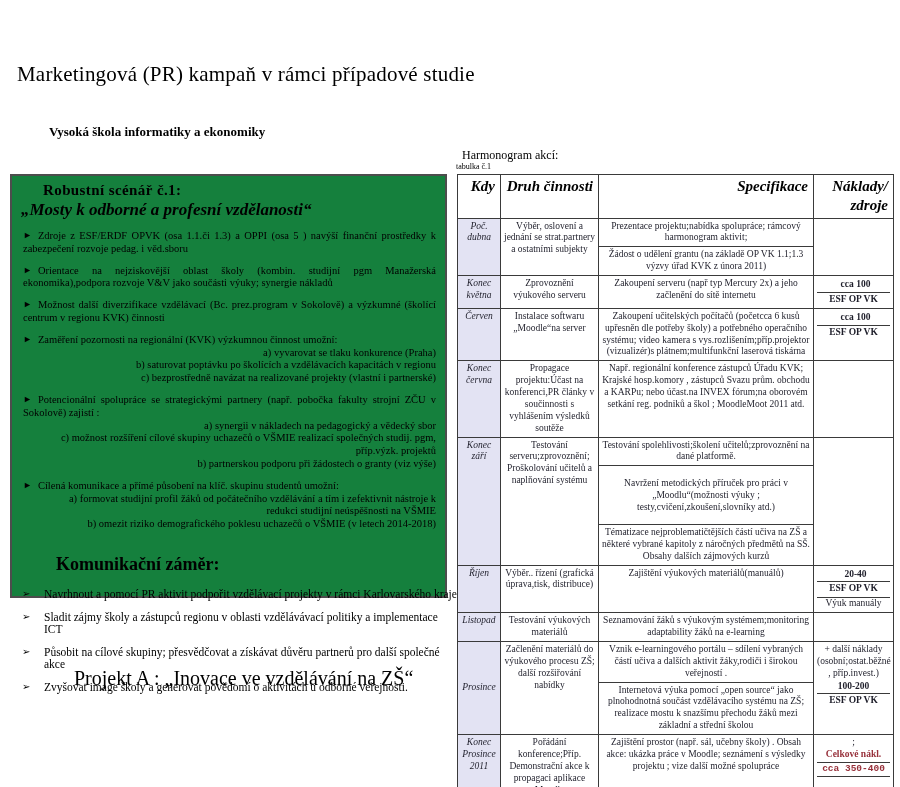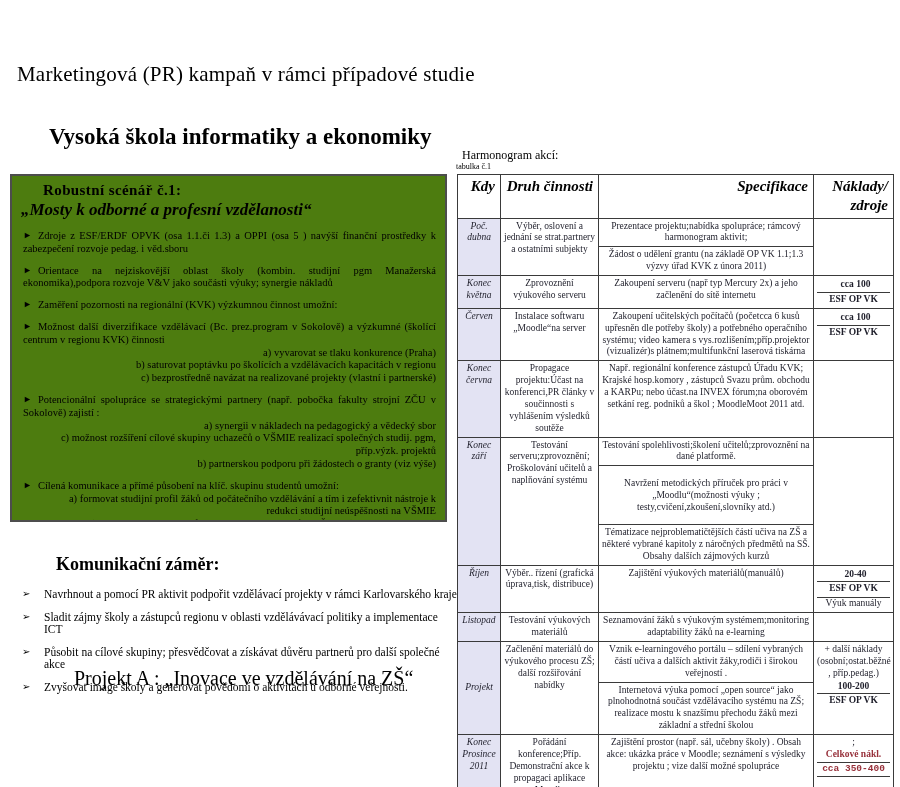--- a/index.html
+++ b/index.html
@@ -1,24 +1,24 @@
 <!DOCTYPE html>
 <html><head>
 <meta charset="utf-8">
 <style>
   html,body{margin:0;padding:0;background:#ffffff;}
   .slide{position:relative;width:900px;height:787px;background:#ffffff;
          font-family:"Liberation Serif",serif;color:#000;overflow:hidden;}
 
   .main-title{position:absolute;left:17px;top:62px;font-size:21px;letter-spacing:.2px;}
-  .subtitle{position:absolute;left:49px;top:124px;font-size:23px;font-weight:bold;}
+  .subtitle{position:absolute;left:49px;top:124px;font-size:13px;font-weight:bold;}
 
   
-  .scenario-box{position:absolute;left:10px;top:174px;width:437px;height:348px;
-    box-sizing:border-box;background:#4d7c0f;border:2px solid #4d4d4d;
+  .scenario-box{position:absolute;left:10px;top:174px;width:437px;height:424px;
+    box-sizing:border-box;background:#15803d;border:2px solid #4d4d4d;
     padding:5px 9px 4px 9px;font-size:10.5px;line-height:1.22;overflow:hidden;}
   .box-title1{font-size:15px;font-weight:bold;margin-left:22px;letter-spacing:.4px;}
   .box-title2{font-size:17px;font-weight:bold;font-style:italic;margin-top:1px;}
   .bbul{margin:9px 0 0 2px;text-align:justify;}
   .bmark{margin-right:6px;font-size:9px;position:relative;top:-1px;}
   .bsub{margin-left:38px;text-align:right;}
 
   .kom-heading{position:absolute;left:56px;top:554px;font-size:18px;font-weight:bold;}
   .kom-list{position:absolute;left:18px;top:588px;width:440px;font-size:11.5px;}
   .kom-item{display:flex;margin-bottom:11px;}
@@ -56,23 +56,23 @@
   <div class="subtitle">Vysoká škola informatiky a ekonomiky</div>
 
   <div class="scenario-box">
     <div class="box-title1">Robustní  scénář č.1:</div>
     <div class="box-title2">„Mosty k odborné a profesní vzdělanosti“</div>
 
     <p class="bbul"><span class="bmark">►</span><span>Zdroje z ESF/ERDF OPVK  (osa 1.1.či 1.3) a OPPI  (osa  5 )  navýší finanční prostředky k zabezpečení rozvoje pedag. i věd.sboru</span></p>
 
     <p class="bbul"><span class="bmark">►</span><span>Orientace na nejziskovější oblast školy (kombin. studijní pgm Manažerská ekonomika),podpora rozvoje V&amp;V jako součásti výuky; synergie nákladů</span></p>
 
+    <p class="bbul"><span class="bmark">►</span><span>Možnost další diverzifikace vzdělávací (Bc. prez.program v Sokolově) a výzkumné (školící centrum v regionu KVK) činnosti</span></p>
+
     <p class="bbul"><span class="bmark">►</span><span>Zaměření pozornosti na regionální (KVK) výzkumnou činnost umožní:</span></p>
-
-    <p class="bbul"><span class="bmark">►</span><span>Možnost další diverzifikace vzdělávací (Bc. prez.program v Sokolově) a výzkumné (školící centrum v regionu KVK) činnosti</span></p>
     <div class="bsub">a) vyvarovat se tlaku konkurence (Praha)</div>
     <div class="bsub">b) saturovat poptávku po školících a vzdělávacích kapacitách v regionu</div>
     <div class="bsub">c) bezprostředně navázat na realizované projekty (vlastní i partnerské)</div>
 
     <p class="bbul"><span class="bmark">►</span><span>Potencionální spolupráce se strategickými partnery (např. pobočka fakulty strojní ZČU v Sokolově) zajistí :</span></p>
     <div class="bsub">a) synergii v nákladech na  pedagogický a vědecký sbor</div>
     <div class="bsub">c) možnost rozšíření cílové skupiny uchazečů o VŠMIE realizací společných studij. pgm,  příp.výzk. projektů</div>
     <div class="bsub">b) partnerskou podporu při žádostech o granty (viz výše)</div>
 
     <p class="bbul"><span class="bmark">►</span><span>Cílená komunikace a přímé působení na klíč. skupinu studentů umožní:</span></p>
@@ -187,27 +187,27 @@
     </tr>
 
     <tr>
       <td class="kdy">Listopad</td>
       <td class="druh">Testování výukových materiálů</td>
       <td class="spec">Seznamování žáků s výukovým systémem;monitoring adaptability žáků na e-learning</td>
       <td class="nak"></td>
     </tr>
 
     <tr>
-      <td class="kdy" rowspan="2" style="vertical-align:middle;">Projekt</td>
+      <td class="kdy" rowspan="2" style="vertical-align:middle;">Prosince</td>
       <td class="druh" rowspan="2">Začlenění  materiálů do výukového procesu ZŠ; další rozšiřování nabídky</td>
       <td class="spec">Vznik e-learningového portálu – sdílení vybraných  částí učiva a dalších aktivit žáky,rodiči i širokou veřejností .</td>
       <td class="nak" rowspan="2">
         <span class="nak-note">+ další náklady</span>
         <span class="nak-note">(osobní;ostat.běžné</span>
-        <span class="nak-note">, příp.pedag.)</span>
+        <span class="nak-note">, příp.invest.)</span>
         <span class="amount" style="padding-left:0;">100-200</span>
         <span class="source">ESF OP VK</span>
       </td>
     </tr>
     <tr>
       <td class="spec">Internetová výuka pomocí „open source“ jako plnohodnotná součást vzdělávacího systému na ZŠ; realizace mostu  k snazšímu přechodu  žáků mezi základní a střední školou</td>
     </tr>
 
     <tr>
       <td class="kdy">Konec Prosince 2011</td>

